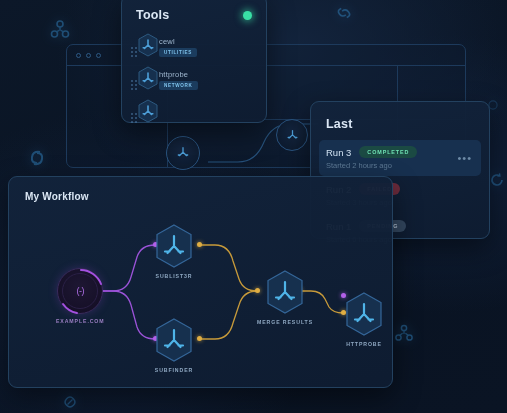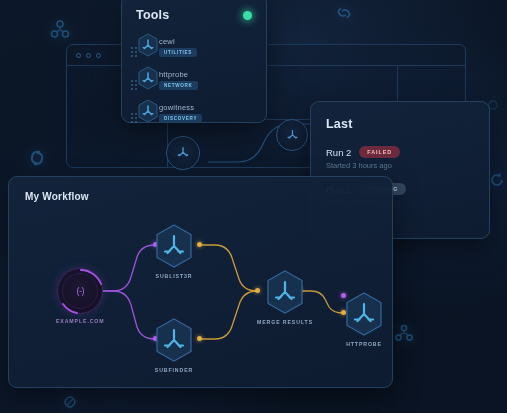--- a/index.html
+++ b/index.html
@@ -307,35 +307,39 @@
             <i></i>
             <i></i>
             <i></i>
           </span>
         <span class="hexwrap">
           <svg viewBox="0 0 22 24" width="22" height="24">
             <path d="M11 1 L20 6 L20 18 L11 23 L2 18 L2 6 Z" fill="#16304e" stroke="#2c587f" stroke-width="1"></path>
             <path d="M11 7 L11 12 M11 12 L7.5 15.5 M11 12 L14.5 15.5 M6.2 14.8 L8.4 14.8 M13.6 14.8 L15.8 14.8" stroke="#4d9fd8" stroke-width="1.6" fill="none" stroke-linecap="round"></path>
           </svg>
         </span>
-        <span class="tool-meta">
-          <span class="tool-name">gowitness</span>
-          <span class="badge">DISCOVERY</span>
-        </span>
       </div>
 
     </div>
   </div>
 
   <div class="panel" id="runs-panel">
     <div id="runs-head">
       <span class="panel-title">Last</span>
     </div>
     <div class="run-list">
 
+      <div class="run-row active">
+        <div class="run-top">
+          <span class="run-label">Run 3</span>
+          <span class="run-badge b-completed">COMPLETED</span>
+        </div>
+        <div class="run-sub">Started 2 hours ago</div>
+        <span class="run-more">•••</span>
+      </div>
 
       <div class="run-row">
         <div class="run-top">
           <span class="run-label">Run 2</span>
           <span class="run-badge b-failed">FAILED</span>
         </div>
         <div class="run-sub">Started 3 hours ago</div>
       </div>
 
       <div class="run-row">

